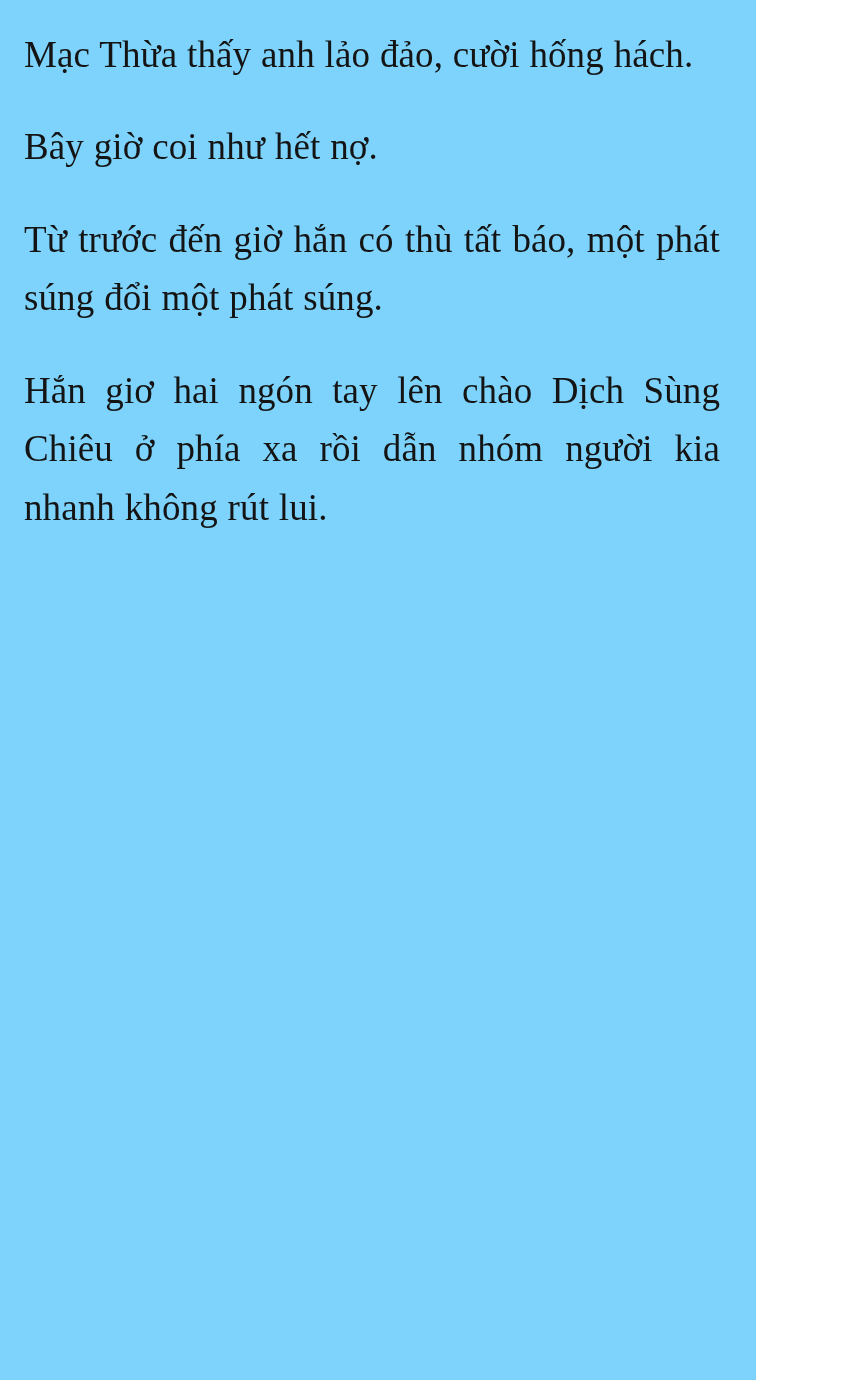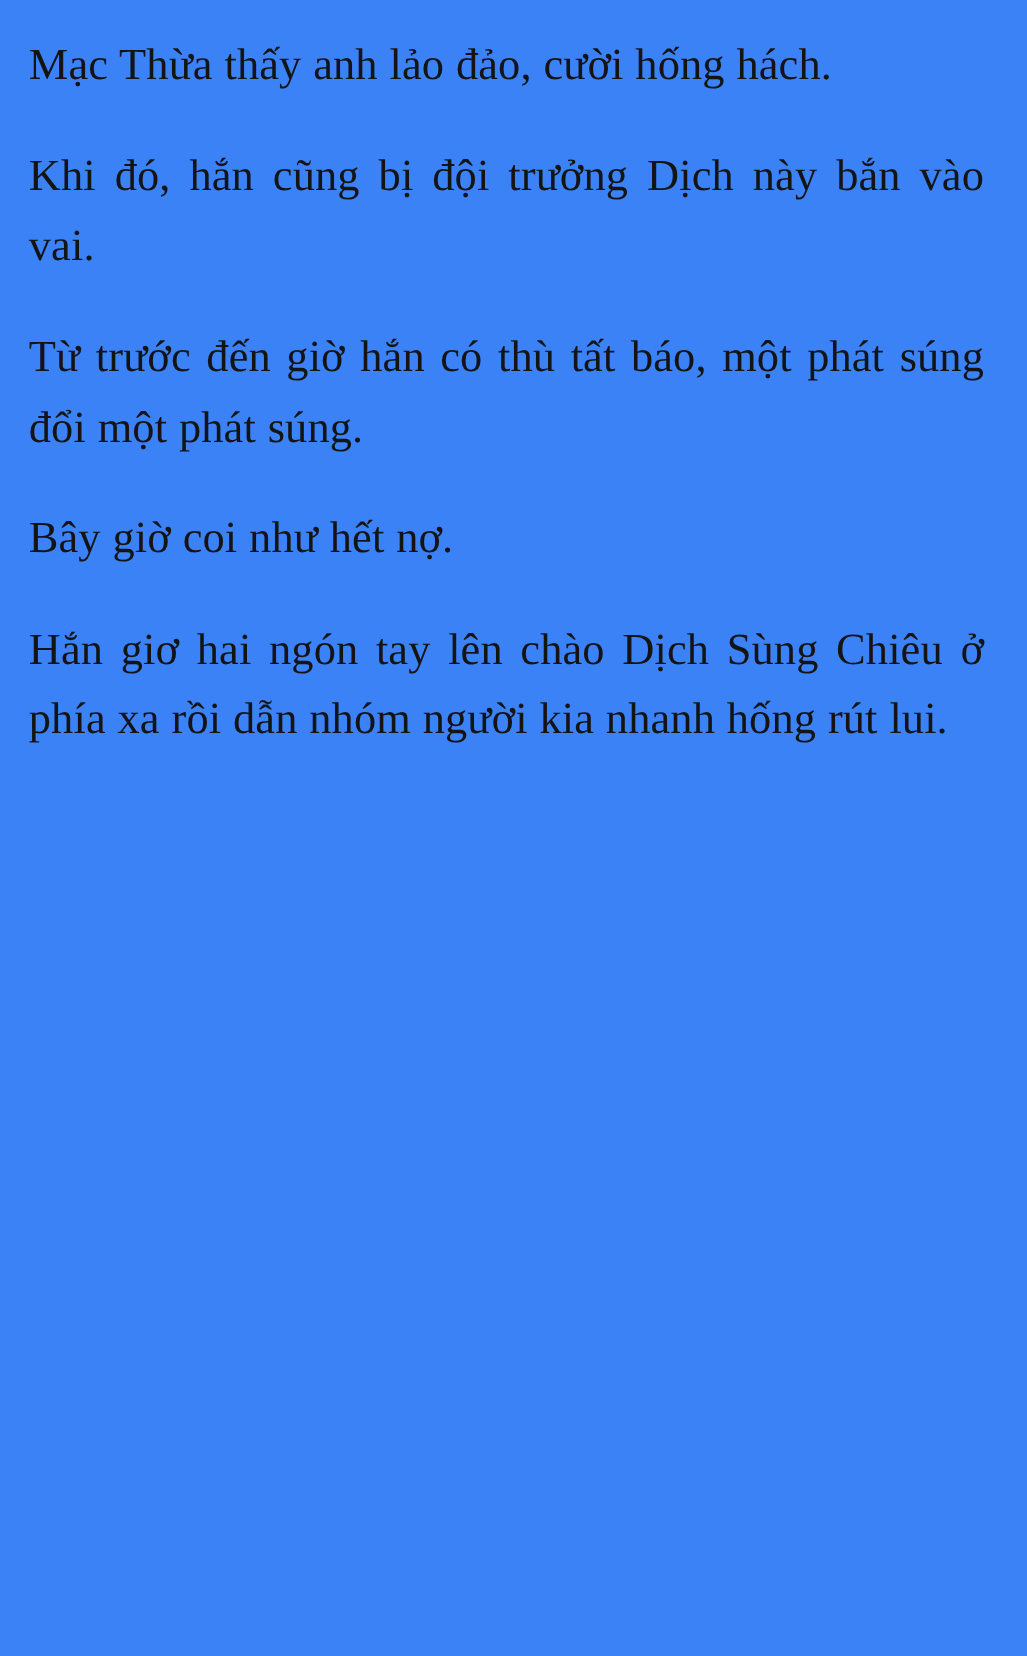--- a/index.html
+++ b/index.html
@@ -7,42 +7,41 @@
     padding: 0;
     background: #ffffff;
   }
   body {
     width: 856px;
     min-height: 1380px;
     font-family: "Liberation Serif", "DejaVu Serif", serif;
     color: #1a1a1a;
   }
   .reader {
-    width: 856px;
+    width: 756px;
     min-height: 1380px;
     box-sizing: border-box;
     padding: 26px 36px 20px 24px;
-    background: #3b82f6;
+    background: #7dd3fc;
   }
   .para {
     font-size: 37px;
     line-height: 1.58;
     text-align: justify;
     text-justify: inter-word;
     margin: 0 0 34px 0;
     color: #141414;
     letter-spacing: 0.1px;
     word-spacing: 0.5px;
   }
   .para:last-child {
     margin-bottom: 0;
   }
 </style>
 </head>
 <body>
 
 <div class="reader">
   <p class="para">Mạc Thừa thấy anh lảo đảo, cười hống hách.</p>
-  <p class="para">Khi đó, hắn cũng bị đội trưởng Dịch này bắn vào vai.</p>
+  <p class="para">Bây giờ coi như hết nợ.</p>
   <p class="para">Từ trước đến giờ hắn có thù tất báo, một phát súng đổi một phát súng.</p>
-  <p class="para">Bây giờ coi như hết nợ.</p>
-  <p class="para">Hắn giơ hai ngón tay lên chào Dịch Sùng Chiêu ở phía xa rồi dẫn nhóm người kia nhanh hống rút lui.</p>
+  <p class="para">Hắn giơ hai ngón tay lên chào Dịch Sùng Chiêu ở phía xa rồi dẫn nhóm người kia nhanh không rút lui.</p>
 </div>
 
 </body></html>

